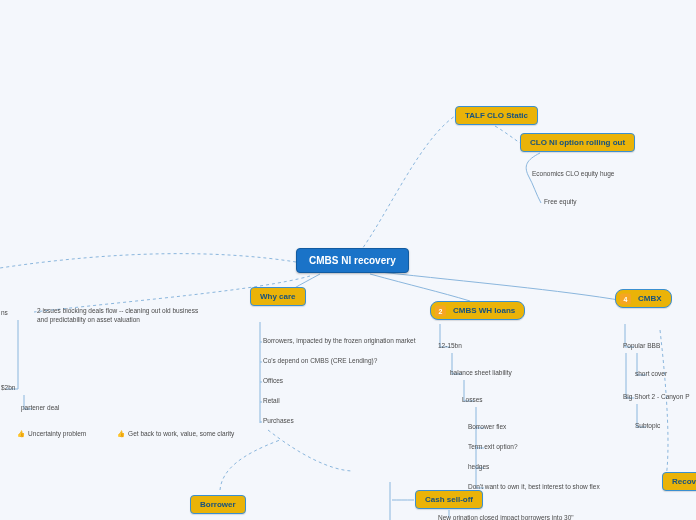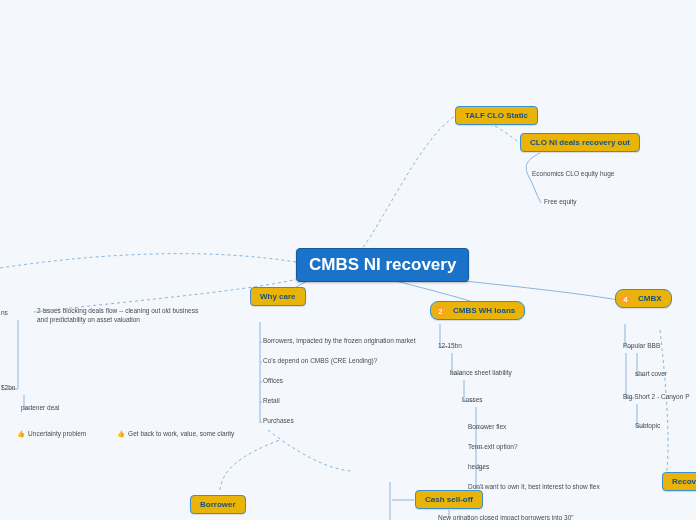--- a/index.html
+++ b/index.html
@@ -31,21 +31,21 @@
     position: absolute;
     box-sizing: border-box;
     white-space: nowrap;
   }
   
   .node.root {
     background: #1a73c8;
     border: 1px solid #125ba0;
     border-radius: 4px;
     color: #ffffff;
-    font-size: 17px;
+    font-size: 10px;
     font-weight: bold;
     padding: 6px 12px;
     box-shadow: 0 1px 2px rgba(0,0,0,0.25);
   }
   
   .node.box {
     background: #eab308;
     border: 1px solid #3a8fd0;
     border-radius: 4px;
     color: #17527f;
@@ -152,21 +152,21 @@
 
   <div class="node root" style="left:296px; top:248px;">
     <span>CMBS NI recovery</span>
   </div>
 
   <div class="node box" style="left:455px; top:106px;">
     <span>TALF CLO Static</span>
   </div>
 
   <div class="node box" style="left:520px; top:133px;">
-    <span>CLO NI deals recovery out</span>
+    <span>CLO NI option rolling out</span>
   </div>
 
   <div class="node leaf" style="left:531px; top:168px;">
     <span>Economics CLO equity huge</span>
   </div>
 
   <div class="node leaf" style="left:543px; top:196px;">
     <span>Free equity</span>
   </div>
 

